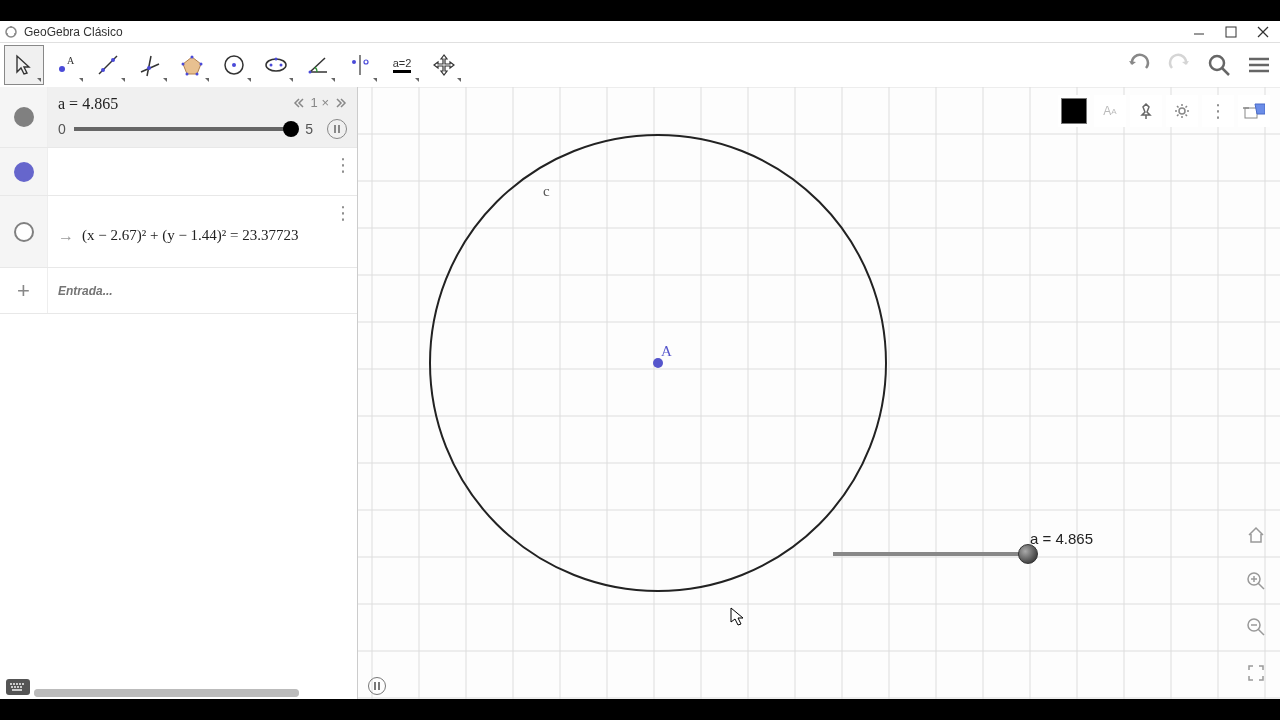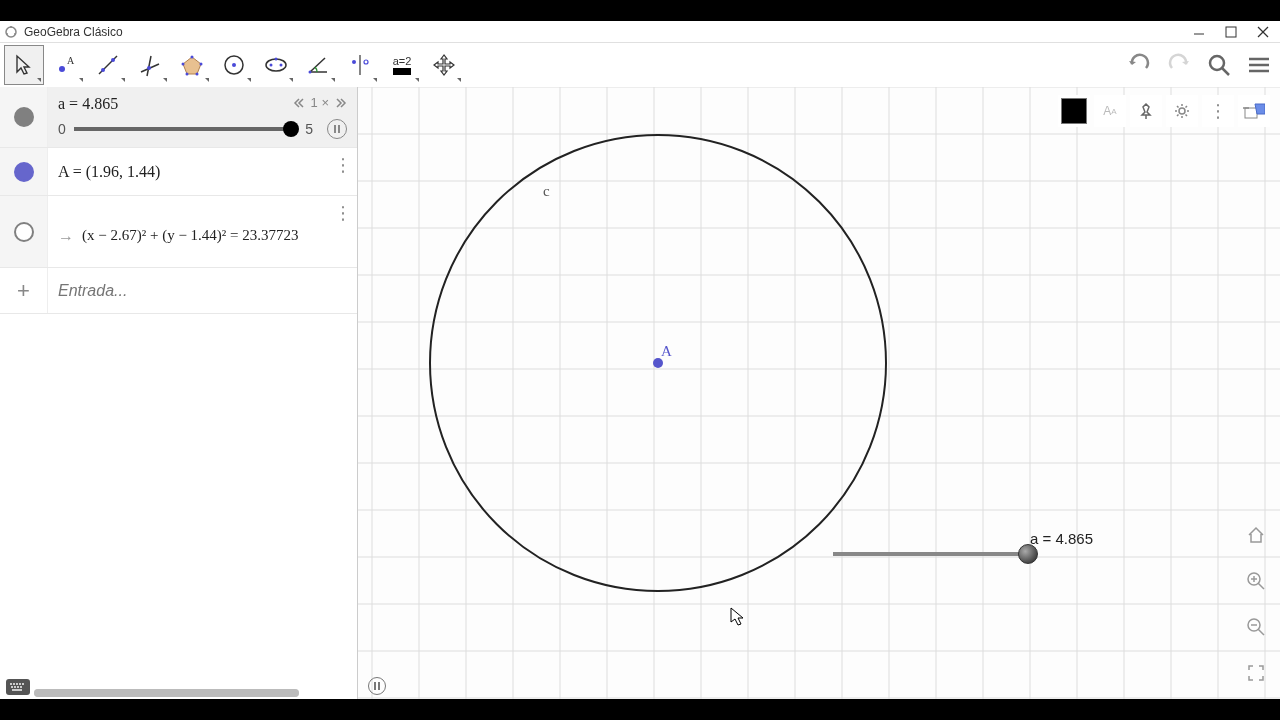--- a/index.html
+++ b/index.html
@@ -48,21 +48,21 @@
     .play-btn { width: 20px; height: 20px; border: 1.5px solid #888; border-radius: 50%; display: flex; align-items: center; justify-content: center; cursor: pointer; margin-left: 6px; }
     
     .eq-arrow { color: #999; margin-right: 8px; }
     .obj-eq { font-size: 15px; color: #222; font-family: 'Times New Roman', serif; }
     
     .more-dots { position: absolute; right: 6px; top: 6px; cursor: pointer; color: #888; font-size: 18px; letter-spacing: -1px; }
     
     .input-row { display: flex; min-height: 46px; border-bottom: 1px solid #e8e8e8; }
     .input-row .color-dot-col { background: #fff; }
     .plus-icon { font-size: 22px; color: #888; }
-    .input-field { flex: 1; border: none; outline: none; padding: 0 10px; font-size: 16px; color: #555; font-style: italic; }
+    .input-field { flex: 1; border: none; outline: none; padding: 0 10px; font-size: 12px; color: #555; font-style: italic; font-weight: bold; }
     
     .canvas-area { flex: 1; position: relative; background: #fdfdfd; overflow: hidden; }
     
     .grid-svg { position: absolute; top: 0; left: 0; width: 100%; height: 100%; }
     
     .canvas-toolbar { position: absolute; top: 8px; right: 10px; display: flex; align-items: center; gap: 4px; }
     .canvas-tool { width: 32px; height: 32px; display: flex; align-items: center; justify-content: center; cursor: pointer; background: #fff; }
     .canvas-tool.black-box { width: 26px; height: 26px; background: #000; }
     
     .canvas-bottom-right { position: absolute; bottom: 12px; right: 10px; display: flex; flex-direction: column; gap: 18px; }
@@ -188,21 +188,21 @@
     </div>
     <div class="tool-btn">
       <svg width="26" height="26">
           <line x1="13" y1="3" x2="13" y2="23" stroke="#333" stroke-width="1.2"></line>
           <circle cx="7" cy="10" r="2" fill="#4a4ad8"></circle>
           <circle cx="19" cy="10" r="2" fill="none" stroke="#4a4ad8" stroke-width="1.2"></circle>
         </svg>
       <span class="tool-dropdown"></span>
     </div>
     <div class="tool-btn">
-      <span style="font-size:11px;color:#333;border-bottom:7px solid #000000;padding-bottom:1px">a=2</span>
+      <span style="font-size:11px;color:#333;border-bottom:3px solid #000000;padding-bottom:1px">a=2</span>
       <span class="tool-dropdown"></span>
     </div>
     <div class="tool-btn">
       <svg width="26" height="26">
           <path d="M13 3 L10 7 L12 7 L12 12 L7 12 L7 10 L3 13 L7 16 L7 14 L12 14 L12 19 L10 19 L13 23 L16 19 L14 19 L14 14 L19 14 L19 16 L23 13 L19 10 L19 12 L14 12 L14 7 L16 7 Z" fill="none" stroke="#333" stroke-width="1.2"></path>
         </svg>
       <span class="tool-dropdown"></span>
     </div>
 
     <div class="toolbar-right">
@@ -270,21 +270,20 @@
             </div>
           </div>
         </div>
       </div>
 
       <div class="algebra-row">
         <div class="color-dot-col">
             <div class="color-dot filled-purple"></div>
           </div>
         <div class="algebra-content">
-          <div class="obj-label">A = (1.96, 1.44)</div>
           <span class="more-dots">⋮</span>
         </div>
       </div>
 
       <div class="algebra-row" style="min-height:72px">
         <div class="color-dot-col">
             <div class="color-dot" style="border-color:#808080;background:#fff"></div>
           </div>
         <div class="algebra-content">
           <div style="margin-top:8px;display:flex;align-items:center">

